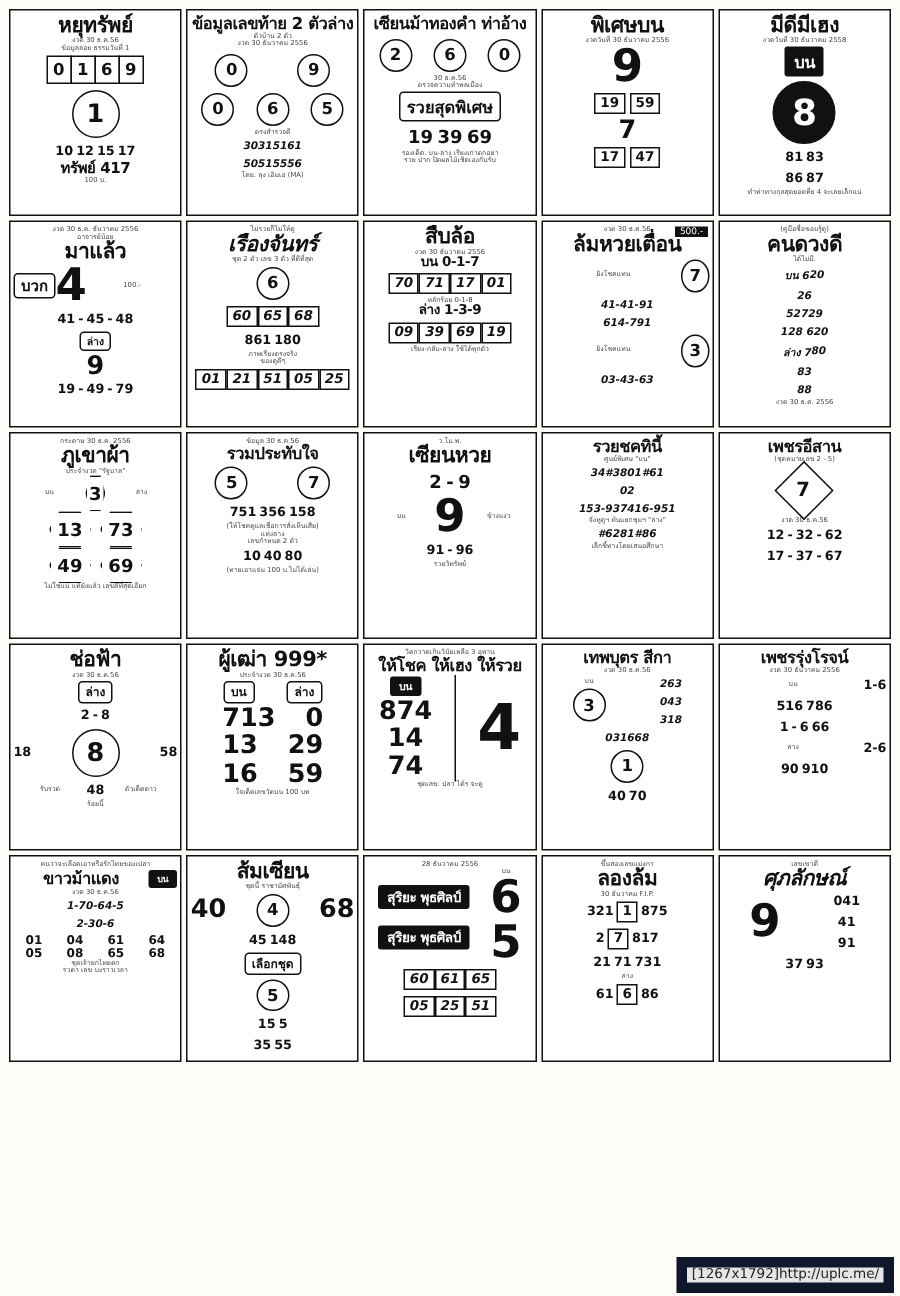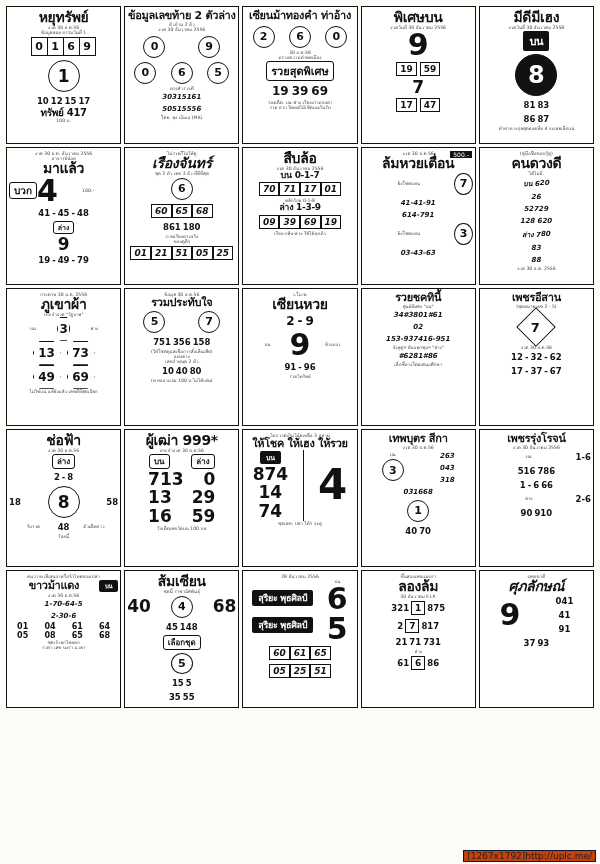--- a/index.html
+++ b/index.html
@@ -111,21 +111,21 @@
   .bigdigit{font-size:30px;font-weight:bold;line-height:1;}
   .med{font-size:17px;font-weight:bold;line-height:1.1;}
   .sidebadge{
     position:absolute;right:3px;top:3px;
     background:#111;color:#fff;font-size:6px;
     padding:0 3px;
   }
   .footer{
     position:absolute;bottom:2px;right:4px;
     font-size:9px;color:#222;
-    background:#c2410c;border:1px solid #0f172a;
+    background:#e5e5e5;border:7px solid #0f172a;
     padding:0 3px;
   }
   .tbl{font-size:8px;width:100%;border-collapse:collapse;}
   .tbl td{text-align:center;padding:0 1px;font-weight:bold;}
   .vline{border-left:1px solid #111;height:100%;}
   .brd{border:1px solid #111;padding:1px 3px;font-size:9px;font-weight:bold;}
 </style>
 </head>
 <body>
 

